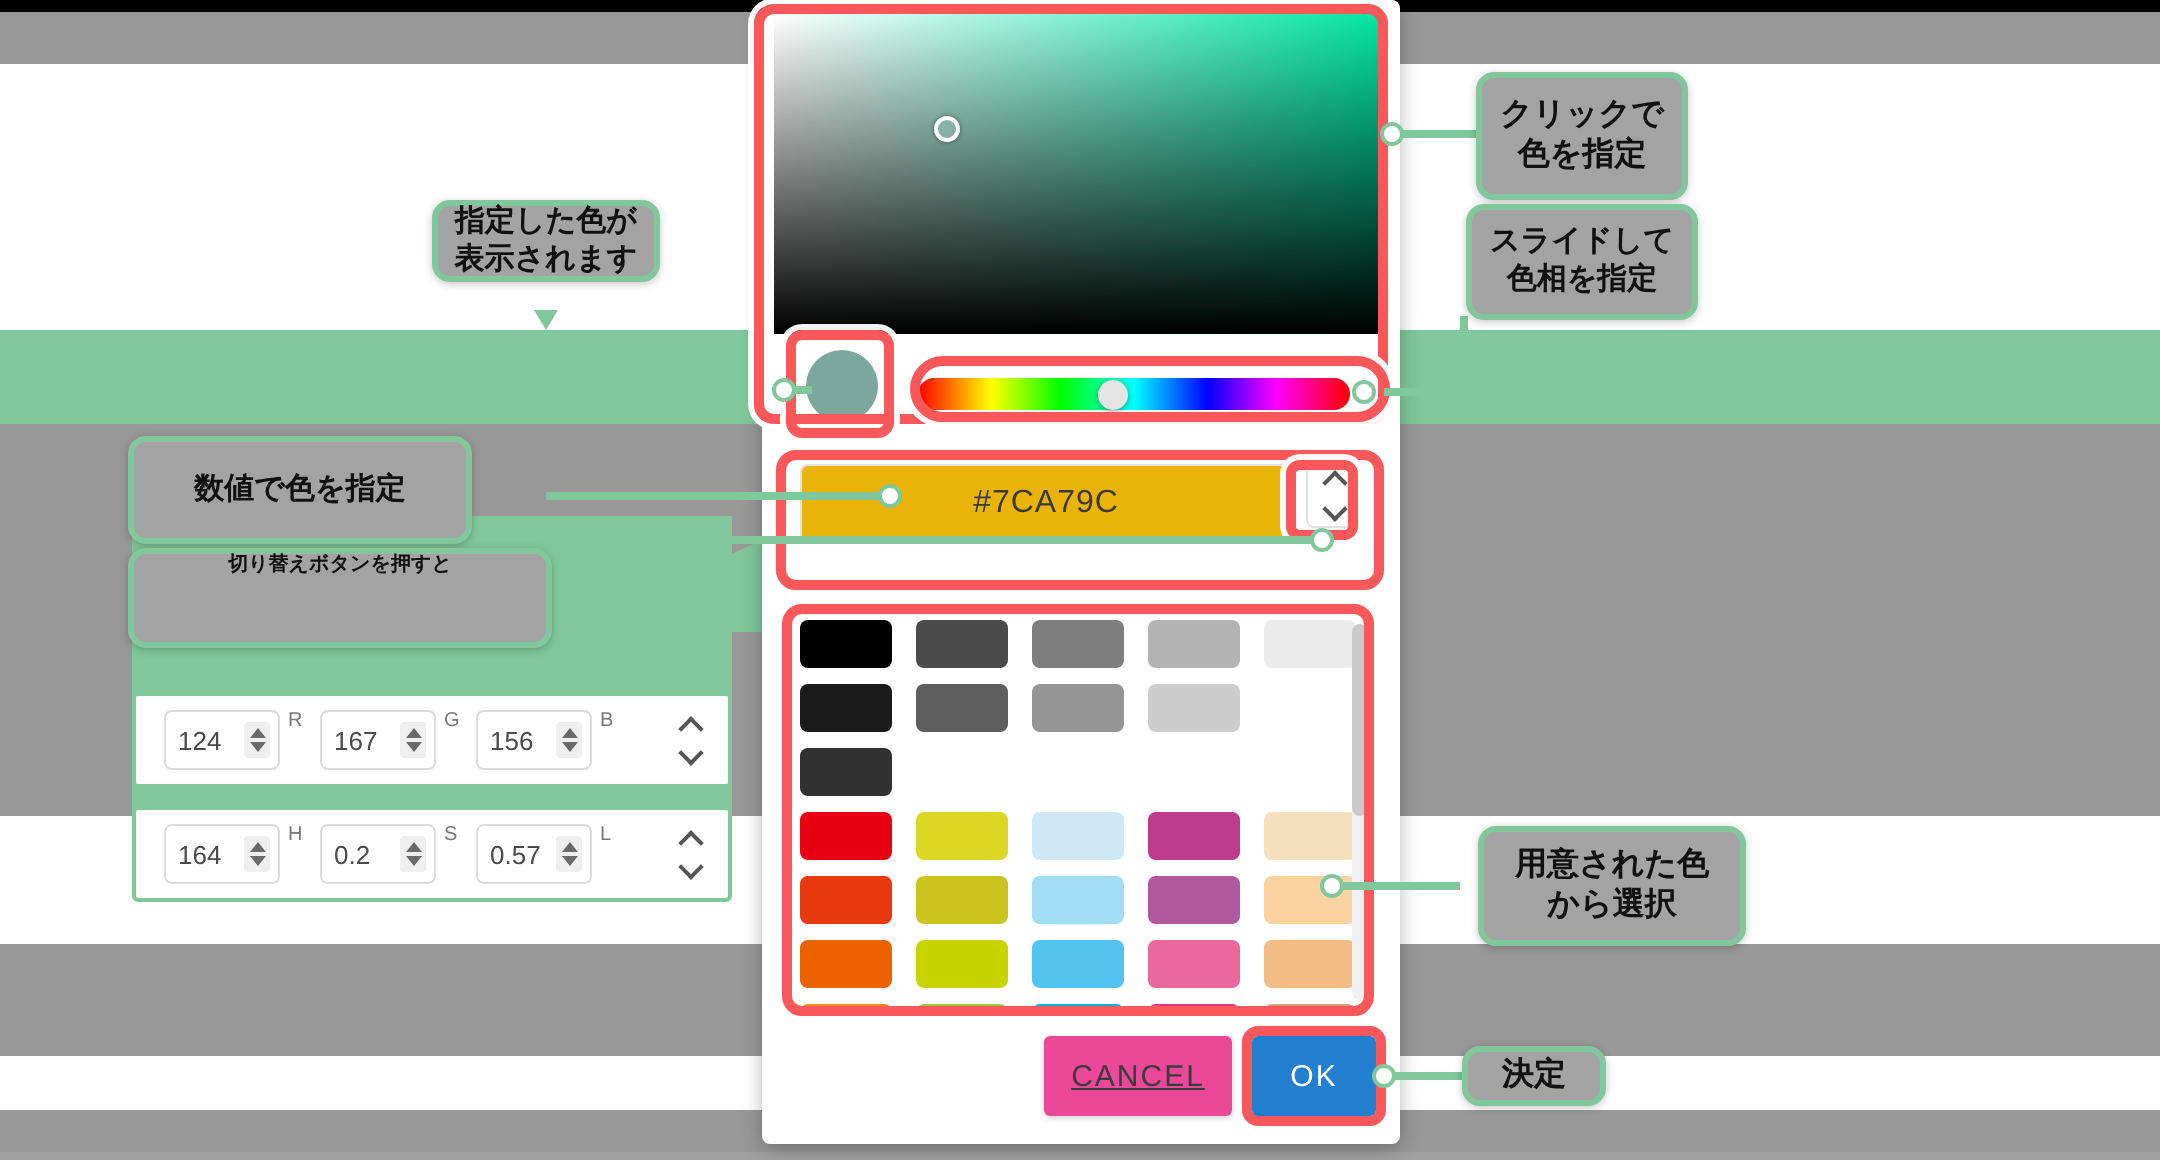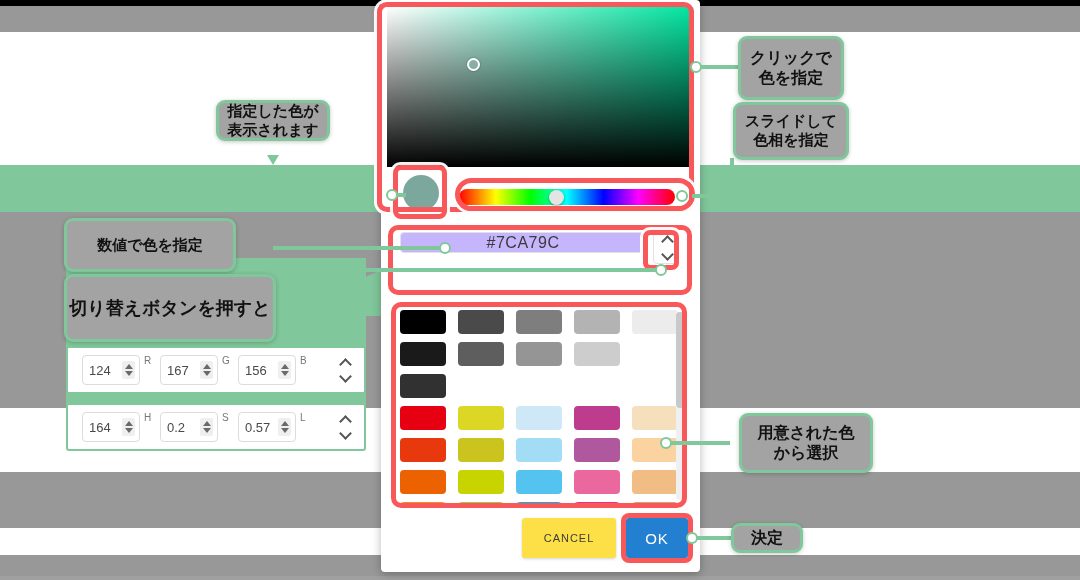--- a/index.html
+++ b/index.html
@@ -112,22 +112,22 @@
       #ff0000 0%, #ffff00 17%, #00ff00 33%, #00ffff 50%,
       #0000ff 67%, #ff00ff 83%, #ff0000 100%);
   }
   #hue-knob {
     position: absolute; left: 170px; top: 183px; width: 19px; height: 19px;
     border-radius: 50%; background: #e4e4e4; box-shadow: 0 1px 3px rgba(0,0,0,.35);
   }
 
   #hex-group { position: absolute; left: 11px; top: 232px; width: 297px; }
   #hex-input {
-    width: 246px; height: 21px; margin-left: 8px;
-    border: 1px solid #e2e2e2; border-radius: 4px; background: #c4b5fd;
+    width: 246px; height: 40px; margin-left: 8px;
+    border: 1px solid #e2e2e2; border-radius: 4px; background: #eab308;
     display: flex; align-items: center; justify-content: center;
   }
   #hex-value { font-size: 16px; color: #3a3a3a; letter-spacing: .5px; }
   #hex-spinner {
     position: absolute; right: 8px; top: 0; width: 28px; height: 32px;
     border: 1px solid #e2e2e2; border-radius: 4px; background: #fff;
     display: flex; flex-direction: column; align-items: center; justify-content: center; gap: 4px;
   }
   #hex-label {
     text-align: center; font-size: 12px; color: #6f6f6f; margin-top: 9px; letter-spacing: 1px;
@@ -148,23 +148,23 @@
     background: #f0f0f0; border-radius: 4px;
   }
   #pal-thumb {
     position: absolute; left: 676px; top: 312px; width: 8px; height: 96px;
     background: #c9c9c9; border-radius: 4px;
   }
 
   
   #btn-cancel {
     position: absolute; left: 522px; top: 518px; width: 94px; height: 40px;
-    background: #fde047; border-radius: 3px; box-shadow: 0 1px 3px rgba(0,0,0,.18);
+    background: #ec4899; border-radius: 3px; box-shadow: 0 1px 3px rgba(0,0,0,.18);
     display: flex; align-items: center; justify-content: center;
-    font-size: 11px; color: #3c3c3c; letter-spacing: 1px;
+    font-size: 15px; color: #3c3c3c; letter-spacing: 1px; text-decoration: underline;
   }
   #btn-ok {
     position: absolute; left: 626px; top: 518px; width: 62px; height: 40px;
     background: #2380d0; border-radius: 3px; box-shadow: 0 1px 3px rgba(0,0,0,.25);
     display: flex; align-items: center; justify-content: center;
     font-size: 15px; color: #ffffff; letter-spacing: 1px;
   }
 
   
   .ring {
@@ -185,21 +185,21 @@
     position: absolute; background: #a3a3a3; border: 3px solid #80c79b;
     border-radius: 9px; box-shadow: 0 1px 4px rgba(0,0,0,.22);
     display: flex; flex-direction: column; align-items: center; justify-content: center;
     font-weight: bold; color: #111; line-height: 1.25;
   }
   .callout span { display: block; white-space: nowrap; }
   #co-click   { left: 738px; top: 36px;  width: 106px; height: 64px; font-size: 16px; }
   #co-slide   { left: 733px; top: 102px; width: 116px; height: 58px; font-size: 15px; }
   #co-preview { left: 216px; top: 100px; width: 114px; height: 41px; font-size: 15px; }
   #co-numeric { left: 64px;  top: 218px; width: 172px; height: 54px; font-size: 15px; }
-  #co-toggle  { left: 64px;  top: 274px; width: 212px; height: 68px; font-size: 18px; }
+  #co-toggle  { left: 64px;  top: 274px; width: 212px; height: 50px; font-size: 10px; justify-content: space-between; }
   #co-palette { left: 729px; top: 413px; width: 134px; height: 60px; font-size: 16px; }
   #co-ok      { left: 731px; top: 523px; width: 72px;  height: 30px; font-size: 16px; }
 
   
   .conn { position: absolute; background: #80c79b; }
   .dot {
     position: absolute; width: 12px; height: 12px; border-radius: 50%;
     background: #ffffff; border: 2px solid #80c79b;
   }
   .tail {

